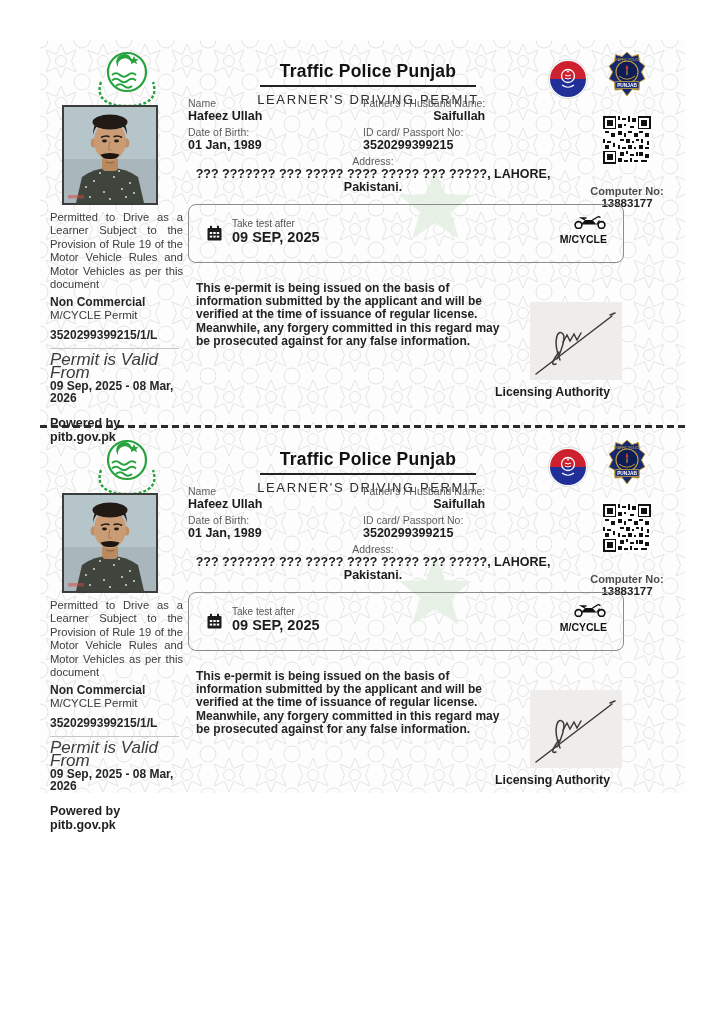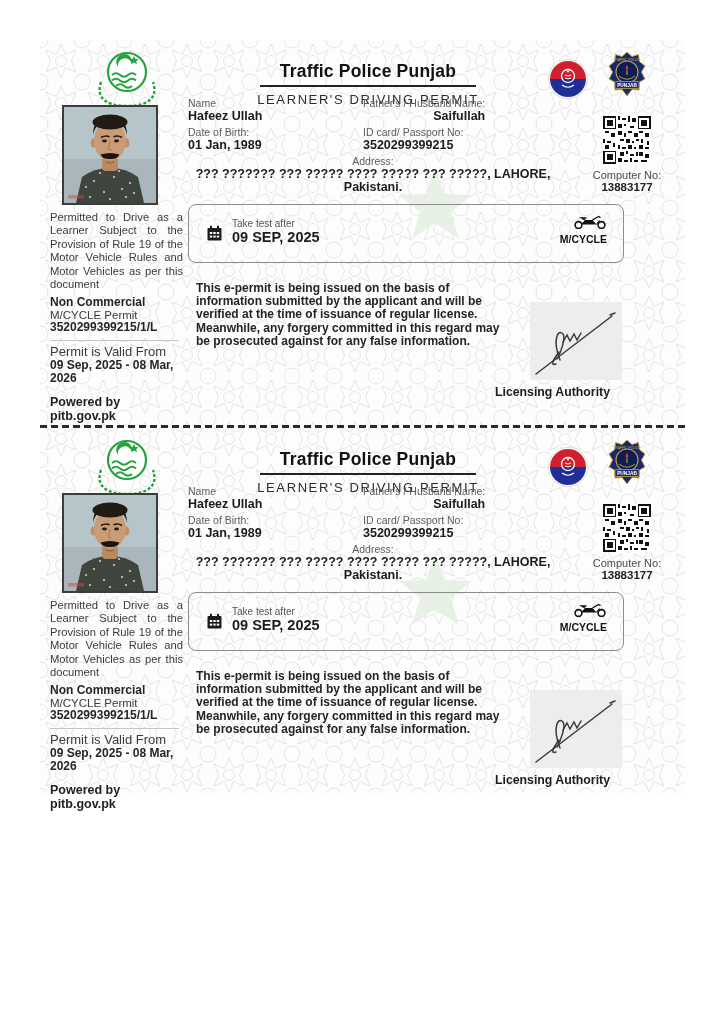--- a/index.html
+++ b/index.html
@@ -13,31 +13,31 @@
     background:repeating-linear-gradient(90deg,#2b2b2b 0 7px,transparent 7px 11px);}
   
   .govt{position:absolute;left:45px;top:8px;}
   .hdr{position:absolute;left:128px;top:21px;width:400px;text-align:center;}
   .hdr-title{font-size:17.5px;font-weight:700;color:#121212;letter-spacing:.2px;}
   .hdr-rule{width:216px;height:2px;background:#222;margin:3px auto 5px auto;}
   .hdr-sub{font-size:13px;letter-spacing:1.6px;color:#2d2d2d;}
   .plogo{position:absolute;left:508px;top:19px;}
   .badge{position:absolute;left:568px;top:11px;}
   .qrb{position:absolute;left:533px;top:76px;width:108px;text-align:center;}
-  .comp-l{font-size:11px;font-weight:400;color:#4c4c4c;margin-top:2px;line-height:11px;}
+  .comp-l{font-size:11px;font-weight:700;color:#4c4c4c;margin-top:18px;line-height:11px;}
   .comp-v{font-size:11.5px;font-weight:700;color:#222;line-height:12px;}
   
   .photo{position:absolute;left:22px;top:65px;width:92px;height:96px;border:2px solid #3c3c3c;background:#b6c5ca;}
   .sb{position:absolute;left:10px;top:171px;width:133px;color:#3b3b3b;}
   .sb-par{font-size:11.2px;line-height:13.4px;text-align:justify;}
   .sb-cat{margin-top:5px;font-size:12px;font-weight:700;color:#262626;line-height:12.5px;}
   .sb-sub{font-size:11.5px;line-height:12.5px;}
-  .sb-no{font-size:12px;font-weight:700;color:#262626;line-height:12.5px;}
+  .sb-no{font-size:12px;font-weight:700;color:#262626;line-height:12.5px;margin-top:8px;}
   .sb-hr{height:1px;background:#c6c6c6;margin:6px 4px 5px 0;}
-  .sb-vl{font-size:13px;line-height:12.8px;}
+  .sb-vl{font-size:17px;line-height:12.8px;font-style:italic;}
   .sb-vr{font-size:12px;font-weight:700;color:#262626;line-height:12.8px;white-space:pre-line;}
   .sb-pw{margin-top:11px;font-size:12.5px;font-weight:700;color:#1f1f1f;}
   
   .cell{position:absolute;}
   .lbl{font-size:10.5px;color:#5d5d5d;line-height:11px;}
   .val{font-size:12.5px;font-weight:700;color:#1b1b1b;line-height:13px;margin-top:1px;}
   .c-name{left:148px;top:58px;}
   .c-father{left:323px;top:58px;text-align:right;}
   .c-dob{left:148px;top:87px;}
   .c-id{left:323px;top:87px;}

